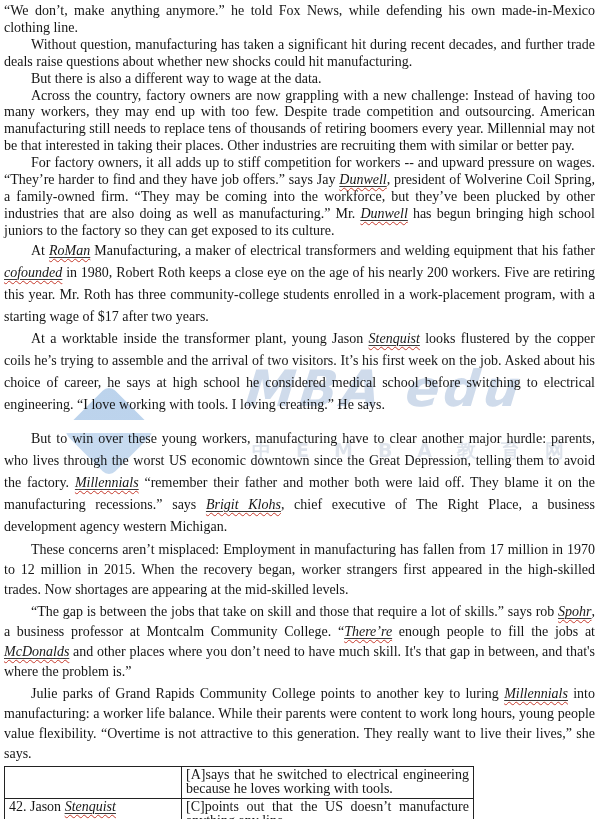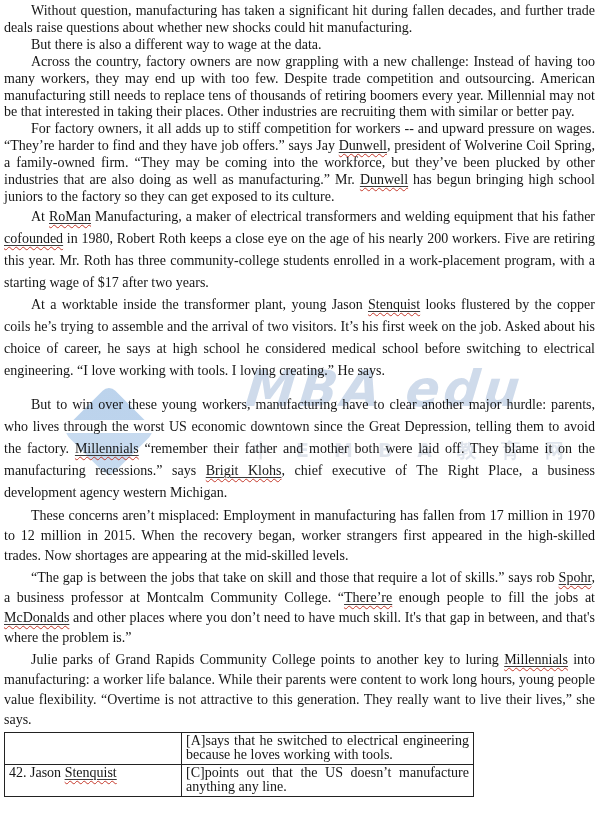--- a/index.html
+++ b/index.html
@@ -9,21 +9,21 @@
     font-family:"Liberation Serif", serif; font-size:14px; color:#161616;
   }
   .passage{position:relative; z-index:2;}
   .para{margin:0; text-align:justify;}
   .ind{text-indent:27px;}
   .lh-a{line-height:16.9px;}
   .lh-a2{line-height:22px;}
   .lh-b{line-height:22px; margin-top:12px;}
   .lh-c{line-height:20px; margin-top:2px;}
   
-  .sp{ text-decoration:underline wavy #c5392b; text-decoration-thickness:1px; text-underline-offset:3.4px;}
+  .sp{ text-decoration:underline wavy #c5392b; text-decoration-thickness:1px; text-underline-offset:3.4px;font-style:italic;}
   .spi{ text-decoration:underline solid #3a3a3a; text-decoration-thickness:1px; text-underline-offset:1.6px;}
   table.match{
     position:relative; z-index:2;
     width:470px; border-collapse:collapse; table-layout:fixed; margin-top:2px;
     font-size:14px;
   }
   table.match td{
     border:1px solid #222; vertical-align:top;
     padding:1px 4px 2px 4px; line-height:14px; text-align:justify;
   }
@@ -56,21 +56,22 @@
 
 <div class="page">
 
   <div class="wm">
     <div class="wm-logo"></div>
     <div class="wm-main">MBA edu</div>
     <div class="wm-sub">中EMBA教育网</div>
   </div>
 
   <div class="passage" id="passage">
-      <p class="para lh-a ind">Without question, manufacturing has taken a significant hit during fallen decades, and further trade deals raise questions about whether new shocks could hit manufacturing.</p>
+      <p class="para lh-a">“We don’t, make anything anymore.” he told Fox News, while defending his own made-in-Mexico clothing line.</p>
+      <p class="para lh-a ind">Without question, manufacturing has taken a significant hit during recent decades, and further trade deals raise questions about whether new shocks could hit manufacturing.</p>
       <p class="para lh-a ind">But there is also a different way to wage at the data.</p>
       <p class="para lh-a ind">Across the country, factory owners are now grappling with a new challenge: Instead of having too many workers, they may end up with too few. Despite trade competition and outsourcing. American manufacturing still needs to replace tens of thousands of retiring boomers every year. Millennial may not be that interested in taking their places. Other industries are recruiting them with similar or better pay.</p>
       <p class="para lh-a ind">For factory owners, it all adds up to stiff competition for workers -- and upward pressure on wages. “They’re harder to find and they have job offers.” says Jay <span class="sp"><span class="spi">Dunwell</span></span>, president of Wolverine Coil Spring, a family-owned firm. “They may be coming into the workforce, but they’ve been plucked by other industries that are also doing as well as manufacturing.” Mr. <span class="sp"><span class="spi">Dunwell</span></span> has begun bringing high school juniors to the factory so they can get exposed to its culture.</p>
       <p class="para lh-a2 ind">At <span class="sp"><span class="spi">RoMan</span></span> Manufacturing, a maker of electrical transformers and welding equipment that his father <span class="sp"><span class="spi">cofounded</span></span> in 1980, Robert Roth keeps a close eye on the age of his nearly 200 workers. Five are retiring this year. Mr. Roth has three community-college students enrolled in a work-placement program, with a starting wage of $17 after two years.</p>
       <p class="para lh-a2 ind">At a worktable inside the transformer plant, young Jason <span class="sp"><span class="spi">Stenquist</span></span> looks flustered by the copper coils he’s trying to assemble and the arrival of two visitors. It’s his first week on the job. Asked about his choice of career, he says at high school he considered medical school before switching to electrical engineering. “I love working with tools. I loving creating.” He says.</p>
       <p class="para lh-b ind">But to win over these young workers, manufacturing have to clear another major hurdle: parents, who lives through the worst US economic downtown since the Great Depression, telling them to avoid the factory. <span class="sp"><span class="spi">Millennials</span></span> “remember their father and mother both were laid off. They blame it on the manufacturing recessions.” says <span class="sp"><span class="spi">Brigit Klohs</span></span>, chief executive of The Right Place, a business development agency western Michigan.</p>
       <p class="para lh-c ind">These concerns aren’t misplaced: Employment in manufacturing has fallen from 17 million in 1970 to 12 million in 2015. When the recovery began, worker strangers first appeared in the high-skilled trades. Now shortages are appearing at the mid-skilled levels.</p>
       <p class="para lh-c ind">“The gap is between the jobs that take on skill and those that require a lot of skills.” says rob <span class="sp"><span class="spi">Spohr</span></span>, a business professor at Montcalm Community College. “<span class="sp"><span class="spi">There’re</span></span> enough people to fill the jobs at <span class="sp"><span class="spi">McDonalds</span></span> and other places where you don’t need to have much skill. It's that gap in between, and that's where the problem is.”</p>
       <p class="para lh-c ind">Julie parks of Grand Rapids Community College points to another key to luring <span class="sp"><span class="spi">Millennials</span></span> into manufacturing: a worker life balance. While their parents were content to work long hours, young people value flexibility. “Overtime is not attractive to this generation. They really want to live their lives,” she says.</p>
     </div>

